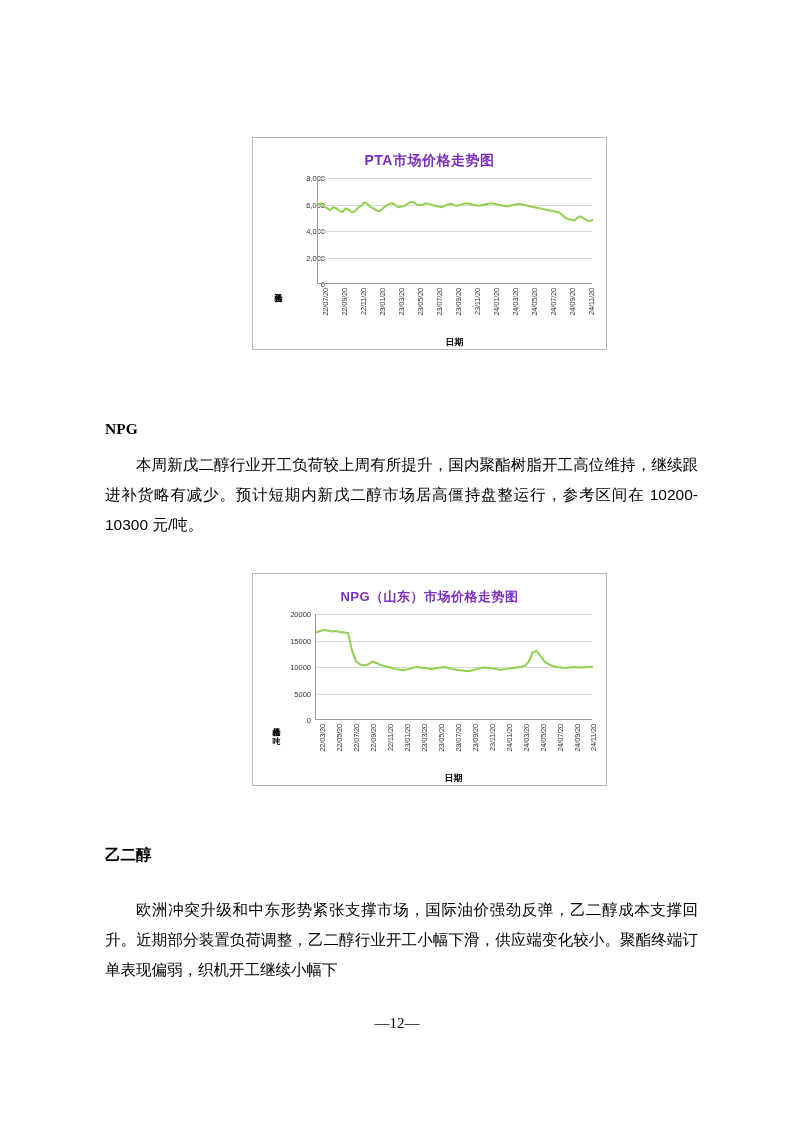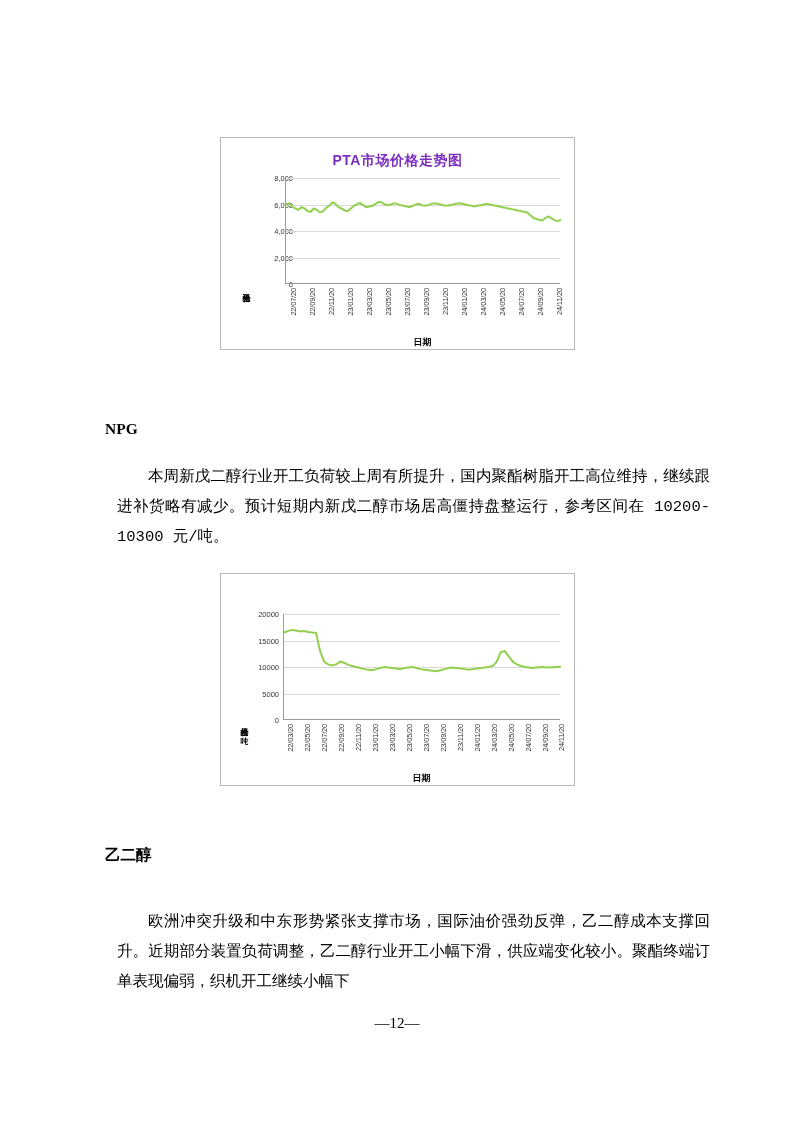--- a/index.html
+++ b/index.html
@@ -22,20 +22,21 @@
     box-sizing: border-box;
     padding: 0 96px;
   }
 
   
   .chart-figure {
     border: 1px solid #b8b8b8;
     background: #ffffff;
     box-sizing: border-box;
     position: relative;
+    margin-left: 32px;
   }
   .chart-title {
     text-align: center;
     color: #7b2fbe;
     font-weight: bold;
     font-family: "Liberation Sans", sans-serif;
     letter-spacing: 0.5px;
   }
   .plot-wrap {
     position: relative;
@@ -102,25 +103,25 @@
   
   h2.section-head {
     font-size: 15.5px;
     font-weight: bold;
     margin: 0;
     font-family: "Liberation Serif", serif;
   }
   p.body-text {
     font-size: 15.5px;
     line-height: 30px;
-    margin: 12px;
+    margin: 0;
     text-align: justify;
     text-justify: inter-ideograph;
     text-indent: 2em;
-    font-family: Liberation Mono, monospace;
+    font-family: Liberation Sans, sans-serif;
   }
   .page-number {
     position: absolute;
     left: 0;
     right: 0;
     text-align: center;
     font-size: 15px;
     font-family: "Liberation Serif", serif;
   }
 </style>
@@ -170,20 +171,21 @@
       </div>
       <div class="axis-label-y" style="left:20px; top:150px;">价格元…</div>
       <div class="axis-label-x" style="left:64px; top:198px; width:275px;">日期</div>
     </div>
   </div>
 
   <h2 class="section-head" style="position:absolute; left:105px; top:420px;">NPG</h2>
   <p class="body-text" style="position:absolute; left:105px; top:450px; width:593px;">本周新戊二醇行业开工负荷较上周有所提升，国内聚酯树脂开工高位维持，继续跟进补货略有减少。预计短期内新戊二醇市场居高僵持盘整运行，参考区间在 10200-10300 元/吨。</p>
 
   <div class="chart-figure" style="position:absolute; left:220px; top:573px; width:355px; height:213px;">
+    <div class="chart-title" style="font-size:13px; margin-top:14px;">NPG（山东）市场价格走势图</div>
     <div class="plot-wrap" style="position:absolute; left:0; top:0; width:355px; height:213px;">
       <div class="yticks-col" style="left:18px; top:40px; height:106px;">
         <div class="ytick" style="top:0px;">20000</div>
         <div class="ytick" style="top:26.5px;text-align:right;">15000</div>
         <div class="ytick" style="top:53px;">10000</div>
         <div class="ytick" style="top:79.5px;">5000</div>
         <div class="ytick" style="top:106px;">0</div>
       </div>
       <div class="plot-area" style="left:62px; top:40px; width:277px; height:106px;">
         <div class="gridline" style="top:0px;"></div>

